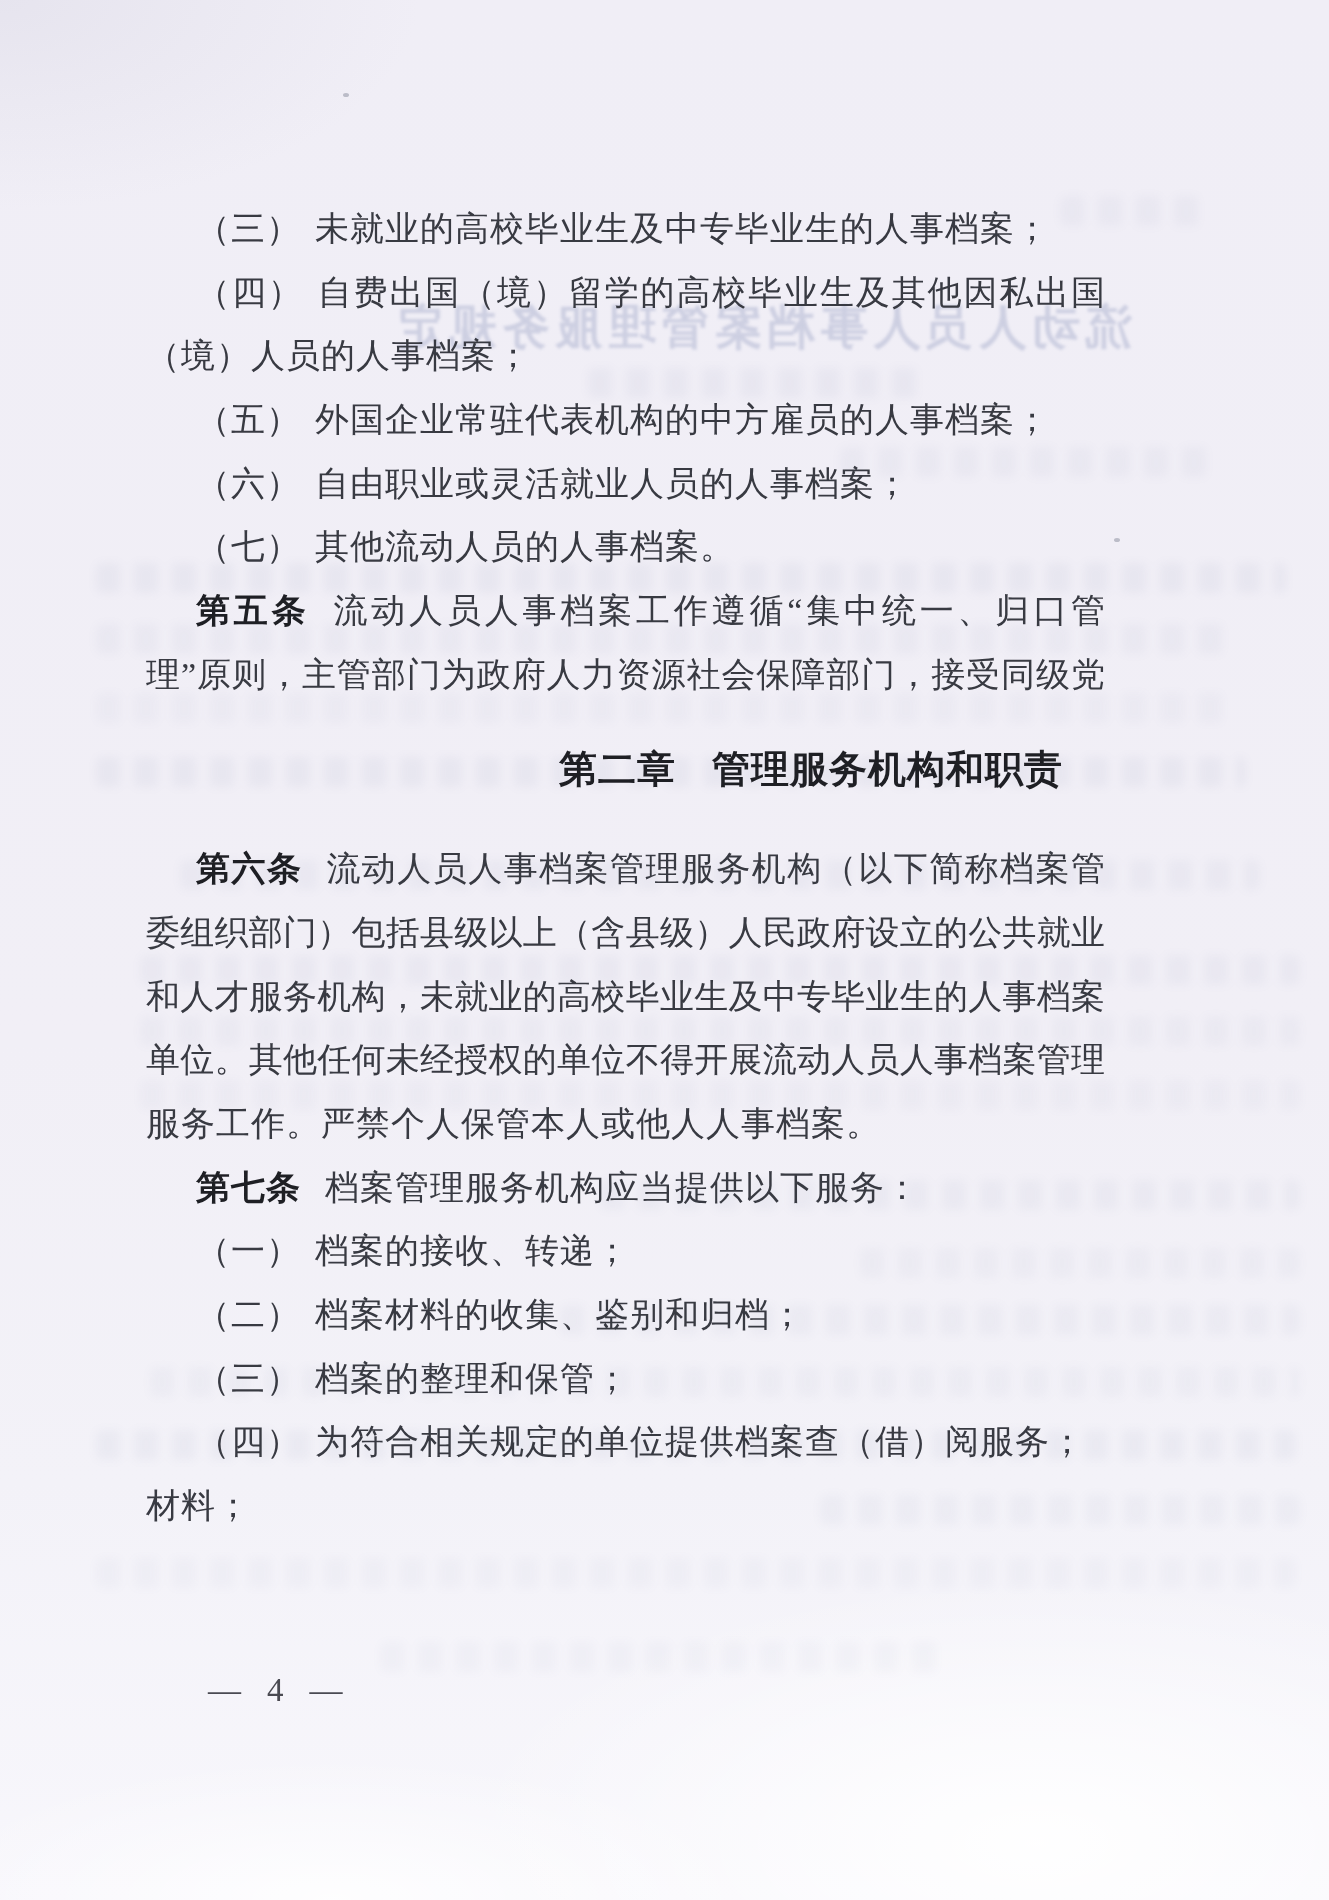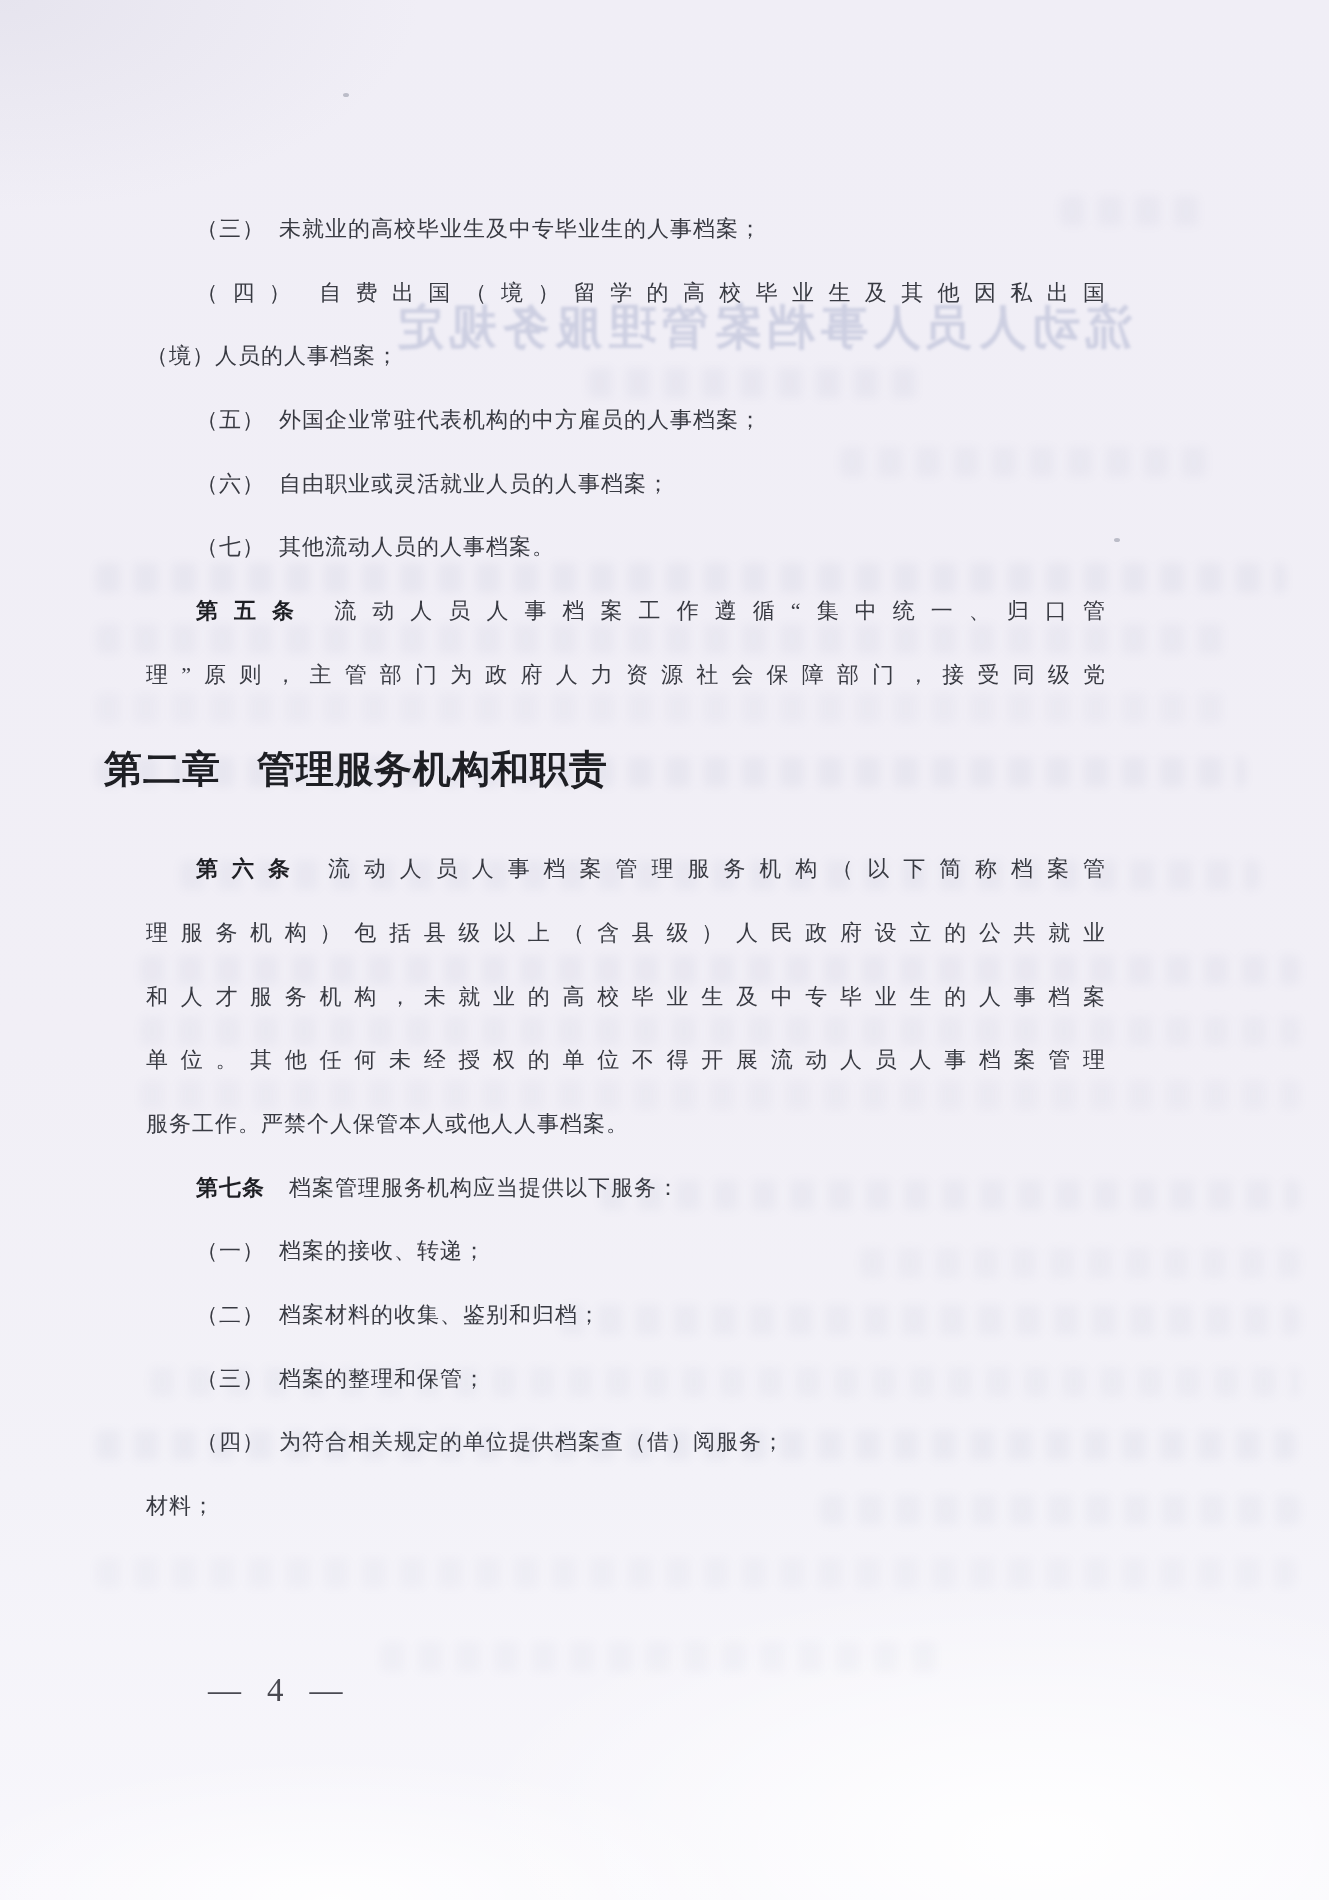--- a/index.html
+++ b/index.html
@@ -13,34 +13,34 @@
       radial-gradient(ellipse 700px 240px at 25% 100%, rgba(255,255,255,0.85), rgba(255,255,255,0) 60%),
       radial-gradient(ellipse 600px 300px at 0% 0%, rgba(212,210,224,0.35), rgba(212,210,224,0) 70%),
       linear-gradient(180deg, #f0eef6 0%, #f1eff6 55%, #f3f2f8 78%, #f8f7fc 100%);
     font-family:"Liberation Serif","DejaVu Serif",serif;
   }
 
   
   .body { position:absolute; left:146px; top:197px; width:959px; }
   .line {
     height:63.7px; line-height:63.7px;
-    font-size:22px; letter-spacing:1px;
+    font-size:34px; letter-spacing:1px;
     color:#383a42;
   }
   .line.indent { padding-left:50px; }
   .line.justify { text-align:justify; text-align-last:justify; text-justify:inter-character; letter-spacing:0; }
   .seg + .seg { margin-left:14px; }
   .seg.b {
     font-weight:700; color:#1e1f24;
     font-family:Liberation Mono, monospace;
   }
   .seg.b + .seg { margin-left:24px; }
   .line.heading {
     margin-top:31px; margin-bottom:36px;
-    text-align:left; font-size:38px;
+    text-align:right; font-size:38px;
     transform:translateX(-42px);
   }
   .line.heading .seg { font-weight:700; color:#1e1f24; font-family:"Liberation Sans","DejaVu Sans",sans-serif; }
   .line.heading .seg + .seg { margin-left:36px; }
 
   
   .footer {
     position:absolute; left:208px; top:1672px;
     display:flex; align-items:center; gap:26px;
     font-size:33px; color:#4a4a52; letter-spacing:0;
@@ -97,21 +97,21 @@
       <div class="line indent"><span class="seg">（三）</span><span class="seg">未就业的高校毕业生及中专毕业生的人事档案；</span></div>
       <div class="line indent justify"><span class="seg">（四）</span><span class="seg">自费出国（境）留学的高校毕业生及其他因私出国</span></div>
       <div class="line flush"><span class="seg">（境）人员的人事档案；</span></div>
       <div class="line indent"><span class="seg">（五）</span><span class="seg">外国企业常驻代表机构的中方雇员的人事档案；</span></div>
       <div class="line indent"><span class="seg">（六）</span><span class="seg">自由职业或灵活就业人员的人事档案；</span></div>
       <div class="line indent"><span class="seg">（七）</span><span class="seg">其他流动人员的人事档案。</span></div>
       <div class="line indent justify"><span class="seg b">第五条</span><span class="seg">流动人员人事档案工作遵循“集中统一、归口管</span></div>
       <div class="line flush justify"><span class="seg">理”原则，主管部门为政府人力资源社会保障部门，接受同级党</span></div>
       <div class="line heading"><span class="seg b">第二章</span><span class="seg b">管理服务机构和职责</span></div>
       <div class="line indent justify"><span class="seg b">第六条</span><span class="seg">流动人员人事档案管理服务机构（以下简称档案管</span></div>
-      <div class="line flush justify"><span class="seg">理服务机构）包括县级以上（含县级）人民政府设立的公共就业</span></div>
+      <div class="line flush justify"><span class="seg">委组织部门）包括县级以上（含县级）人民政府设立的公共就业</span></div>
       <div class="line flush justify"><span class="seg">和人才服务机构，未就业的高校毕业生及中专毕业生的人事档案</span></div>
       <div class="line flush justify"><span class="seg">单位。其他任何未经授权的单位不得开展流动人员人事档案管理</span></div>
       <div class="line flush"><span class="seg">服务工作。严禁个人保管本人或他人人事档案。</span></div>
       <div class="line indent"><span class="seg b">第七条</span><span class="seg">档案管理服务机构应当提供以下服务：</span></div>
       <div class="line indent"><span class="seg">（一）</span><span class="seg">档案的接收、转递；</span></div>
       <div class="line indent"><span class="seg">（二）</span><span class="seg">档案材料的收集、鉴别和归档；</span></div>
       <div class="line indent"><span class="seg">（三）</span><span class="seg">档案的整理和保管；</span></div>
       <div class="line indent"><span class="seg">（四）</span><span class="seg">为符合相关规定的单位提供档案查（借）阅服务；</span></div>
       <div class="line flush"><span class="seg">材料；</span></div>
     </div>

